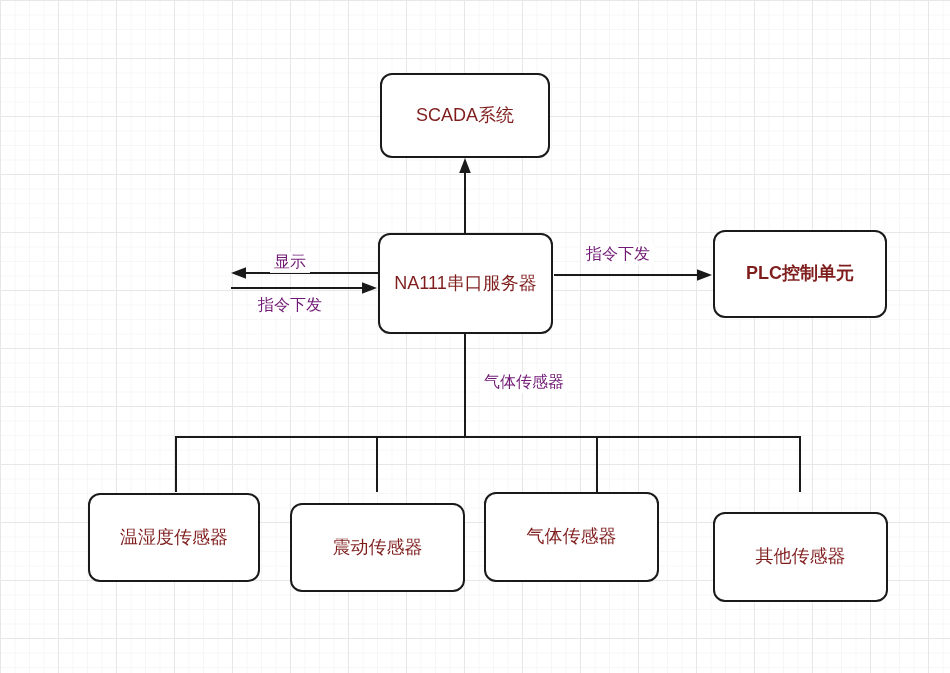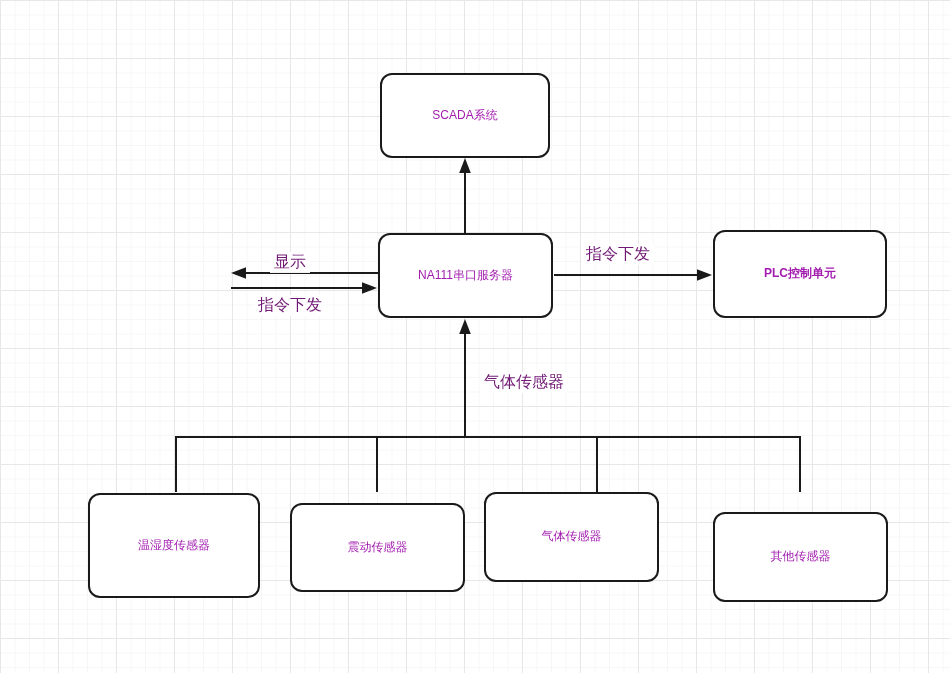--- a/index.html
+++ b/index.html
@@ -30,30 +30,30 @@
   }
   .node {
     position: absolute;
     box-sizing: border-box;
     background: #ffffff;
     border: 2px solid #1a1a1a;
     border-radius: 12px;
     display: flex;
     align-items: center;
     justify-content: center;
-    font-size: 12px;
-    color: #a21caf;
+    font-size: 18px;
+    color: #7f1d1d;
     text-align: center;
     line-height: 1.3;
   }
   #n-scada  { left: 380px; top: 73px;  width: 170px; height: 85px; }
   #n-hmi    { left: 60px;  top: 231px; width: 170px; height: 87px; }
-  #n-server { left: 378px; top: 233px; width: 175px; height: 85px; }
+  #n-server { left: 378px; top: 233px; width: 175px; height: 101px; }
   #n-plc    { left: 713px; top: 230px; width: 174px; height: 88px; font-weight: bold; }
-  #n-s1     { left: 88px;  top: 493px; width: 172px; height: 105px; }
+  #n-s1     { left: 88px;  top: 493px; width: 172px; height: 89px; }
   #n-s2     { left: 290px; top: 503px; width: 175px; height: 89px; }
   #n-s3     { left: 484px; top: 492px; width: 175px; height: 90px; }
   #n-s4     { left: 713px; top: 492px; width: 175px; height: 90px; margin-top: 20px; }
   .edge-label {
     position: absolute;
     background: rgba(255,255,255,0.95);
     padding: 0 4px;
     font-size: 16px;
     color: #701a75;
     white-space: nowrap;

